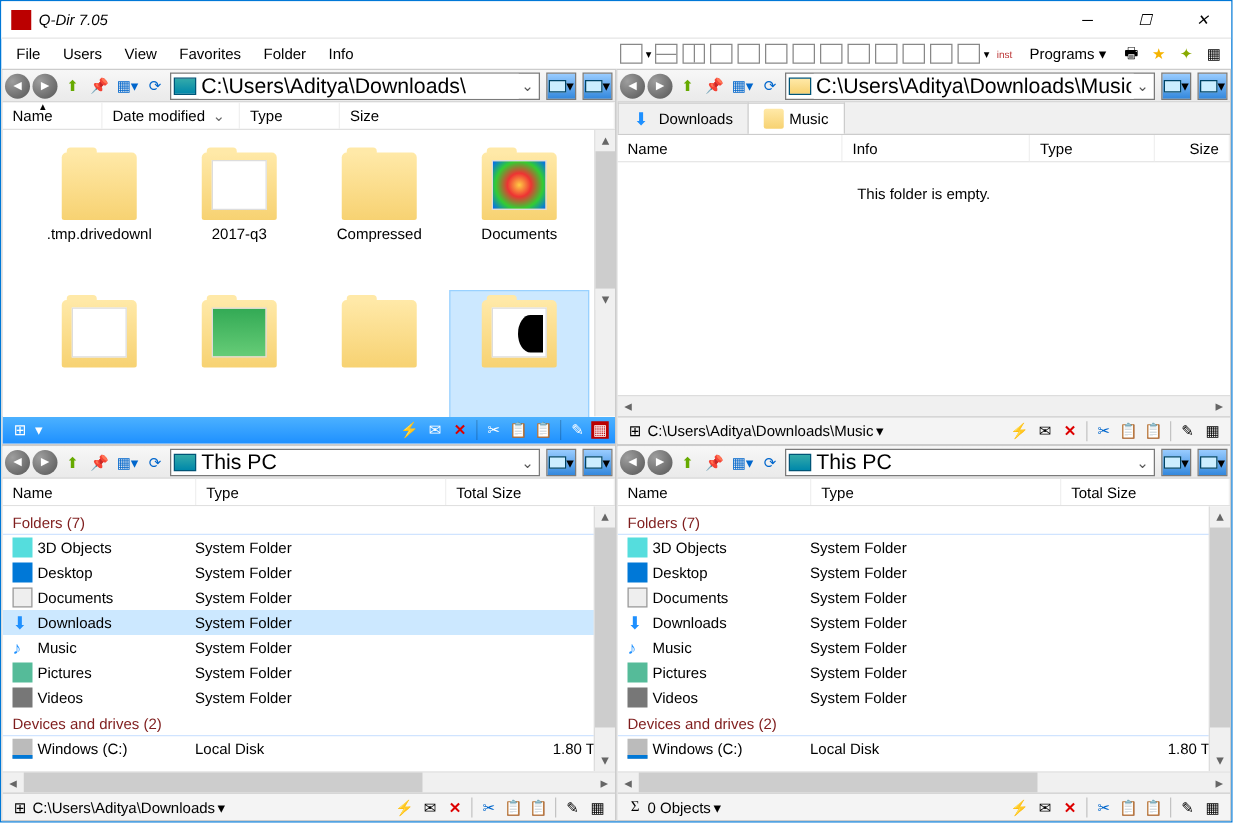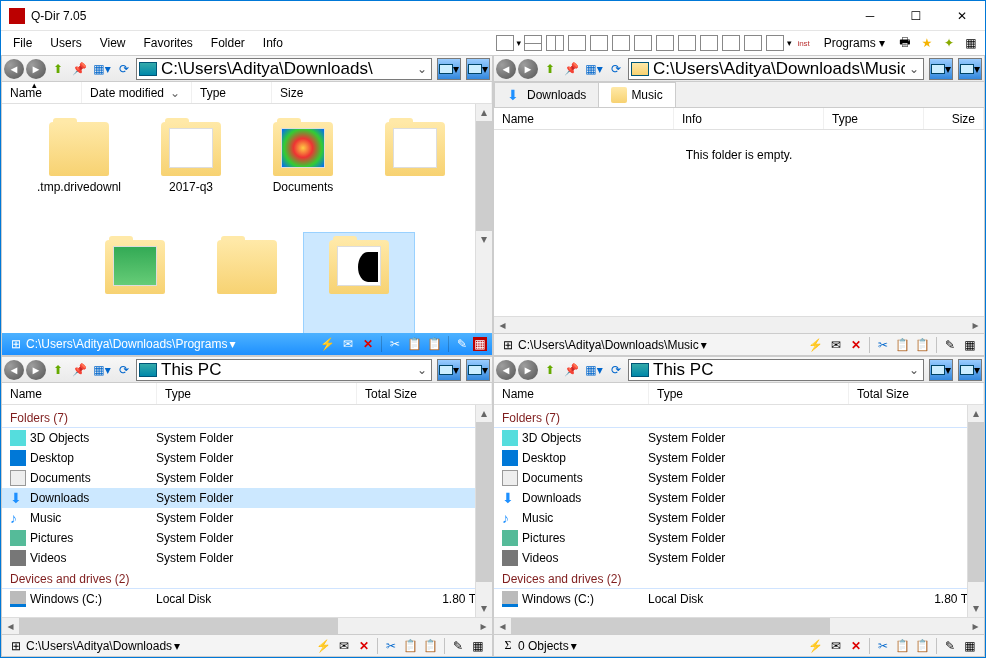--- a/index.html
+++ b/index.html
@@ -1,17 +1,17 @@
 <!DOCTYPE html>
 <html><head>
 <meta charset="utf-8">
 <style>
 * { box-sizing: border-box; margin: 0; padding: 0; font-family: "Segoe UI", Tahoma, sans-serif; font-size: 12px; }
 body { background: #fff; width: 986px; height: 658px; overflow: hidden; border: 1px solid #0078d7; }
-.titlebar { height: 30px; background: #fff; display: flex; align-items: center; padding: 0 0 0 8px; border-bottom: 1px solid #e5e5e5; }
+.titlebar { height: 30px; background: #fff; display: flex; align-items: center; padding: 0 0 0 8px; border-bottom: 1px solid #e5e5e5; font-style: italic; }
 .titlebar .title { margin-left: 6px; font-size: 12px; }
 .titlebar .spacer { flex: 1; }
 .winbtn { width: 46px; height: 30px; display: flex; align-items: center; justify-content: center; }
 .app-icon { width: 16px; height: 16px; background: #b00; display: inline-block; }
 .menubar { height: 24px; display: flex; align-items: center; padding: 0 4px; gap: 2px; }
 .menuitem { padding: 2px 8px; }
 .menubar .spacer { flex: 1; }
 .tbicon { width: 20px; height: 20px; display: inline-flex; align-items: center; justify-content: center; font-size: 12px; cursor: pointer; }
 .layout-btn { width: 18px; height: 16px; border: 1px solid #888; display: inline-flex; margin: 0 1px; background: #fff; }
 .layout-btn.two-h::before, .layout-btn.two-h::after { content:""; flex:1; }
@@ -170,20 +170,27 @@
               <div class="tab2"></div>
               <div class="back"></div>
               <div class="thumb"></div>
             </div>
             <span>2017-q3</span>
           </div>
         <div class="fitem">
             <div class="foldericon">
               <div class="tab2"></div>
               <div class="back"></div>
+            </div>
+            <span>Compressed</span>
+          </div>
+        <div class="fitem">
+            <div class="foldericon">
+              <div class="tab2"></div>
+              <div class="back"></div>
               <div class="thumb" style="background:radial-gradient(circle,#fc4,#e33,#3c3,#06f)"></div>
             </div>
             <span>Documents</span>
           </div>
         <div class="fitem">
             <div class="foldericon">
               <div class="tab2"></div>
               <div class="back"></div>
               <div class="thumb"></div>
             </div>
@@ -213,21 +220,20 @@
       </div>
       <div class="scrollbar-v">
           <div class="up">▴</div>
           <div class="thumb" style="height:110px"></div>
           <div style="flex:1"></div>
           <div class="down">▾</div>
         </div>
     </div>
     <div class="status-strip">
       <span class="sicon">⊞</span>
-      <span>C:\Users\Aditya\Downloads\Programs</span>
       <span style="margin-left:2px">▾</span>
       <span class="spacer"></span>
       <span class="sicon">⚡</span>
       <span class="sicon">✉</span>
       <span class="sicon red">✕</span>
       <span class="divider"></span>
       <span class="sicon">✂</span>
       <span class="sicon">📋</span>
       <span class="sicon">📋</span>
       <span class="divider"></span>

